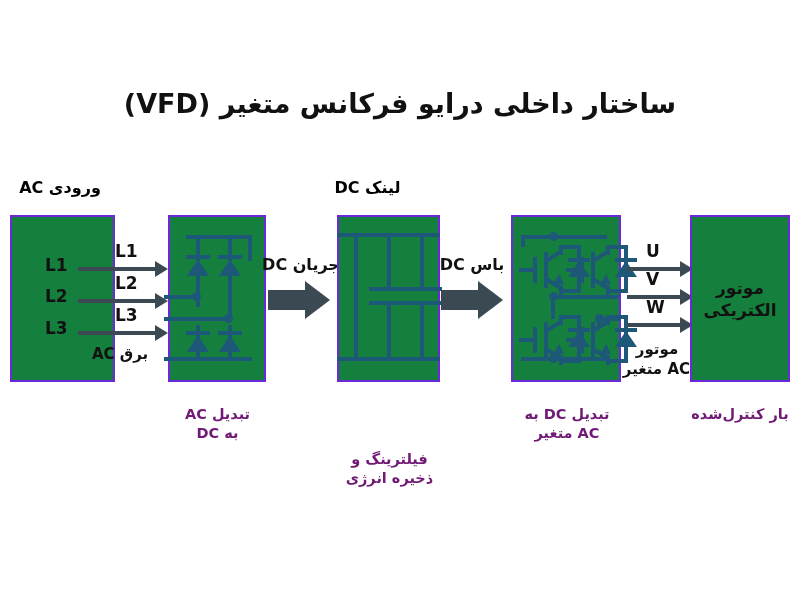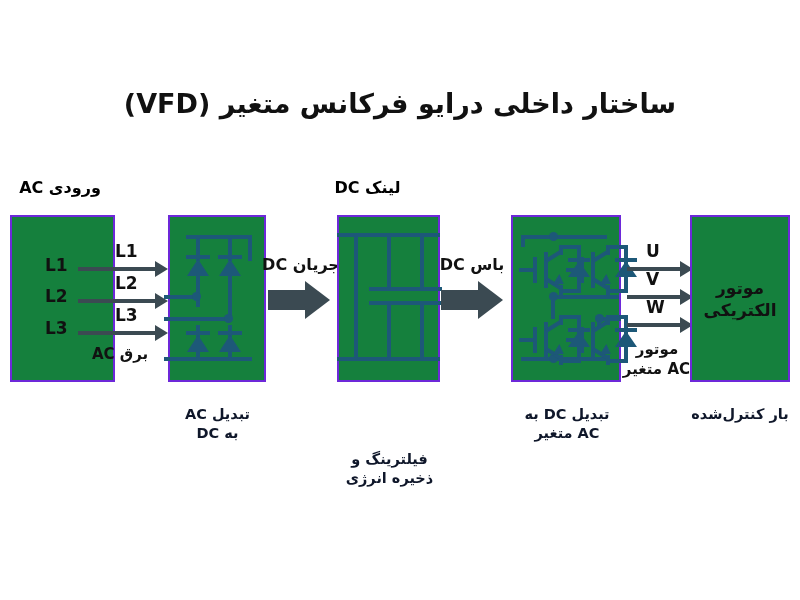--- a/index.html
+++ b/index.html
@@ -44,21 +44,21 @@
     font-weight: bold;
     color: #000000;
     direction: rtl;
     white-space: nowrap;
   }
   .caption {
     position: absolute;
     text-align: center;
     font-size: 14.5px;
     font-weight: bold;
-    color: #0f172a;
+    color: #701a75;
     direction: rtl;
     line-height: 1.28;
   }
   .motor-text {
     position: absolute;
     left: 0;
     top: 50%;
     width: 100%;
     transform: translateY(-50%);
     text-align: center;

